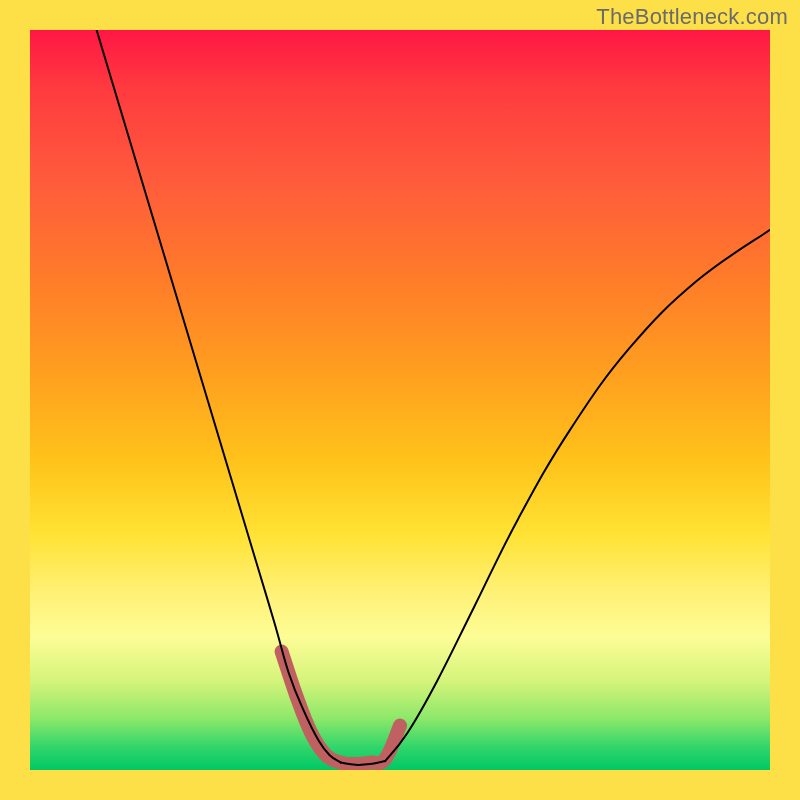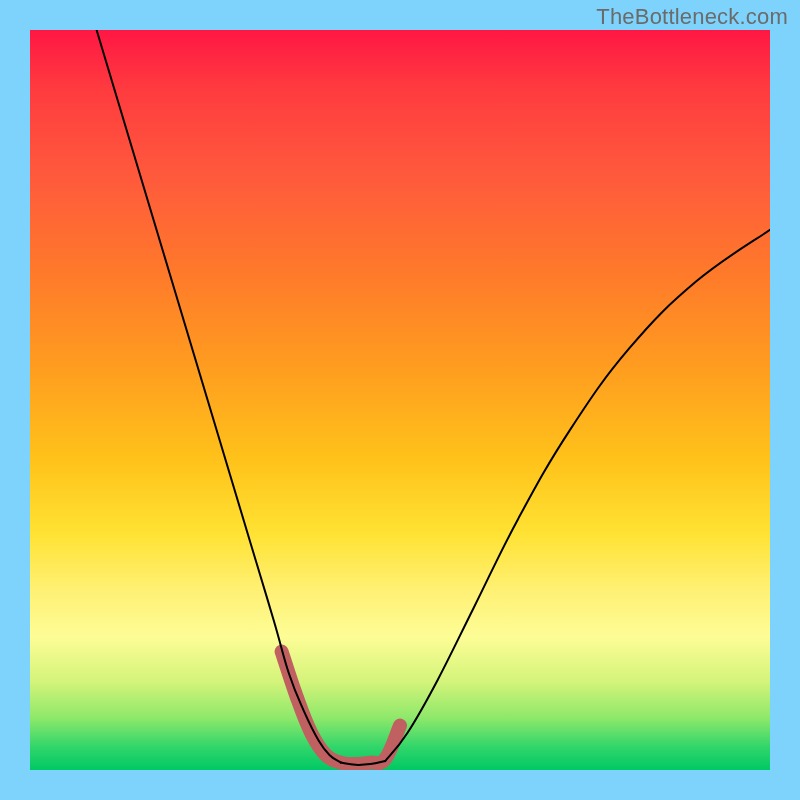--- a/index.html
+++ b/index.html
@@ -10,21 +10,21 @@
     background: #000;
     font-family: Arial, Helvetica, sans-serif;
     overflow: hidden;
   }
   .frame {
     position: absolute;
     left: 0;
     top: 0;
     width: 800px;
     height: 800px;
-    background: #7dd3fc;
+    background: #fde047;
   }
   .plot {
     position: absolute;
     left: 30px;
     top: 30px;
     width: 740px;
     height: 740px;
     
     background: linear-gradient(
       to bottom,

